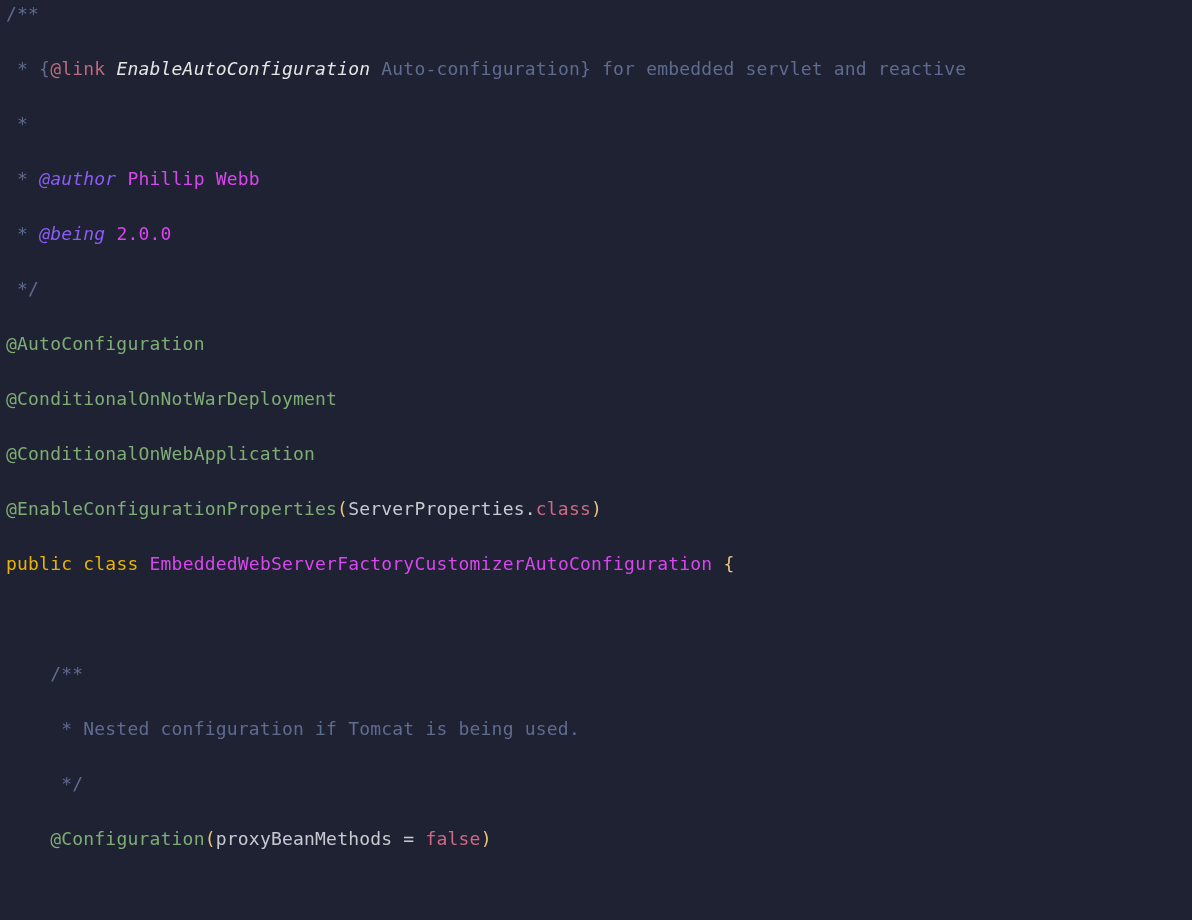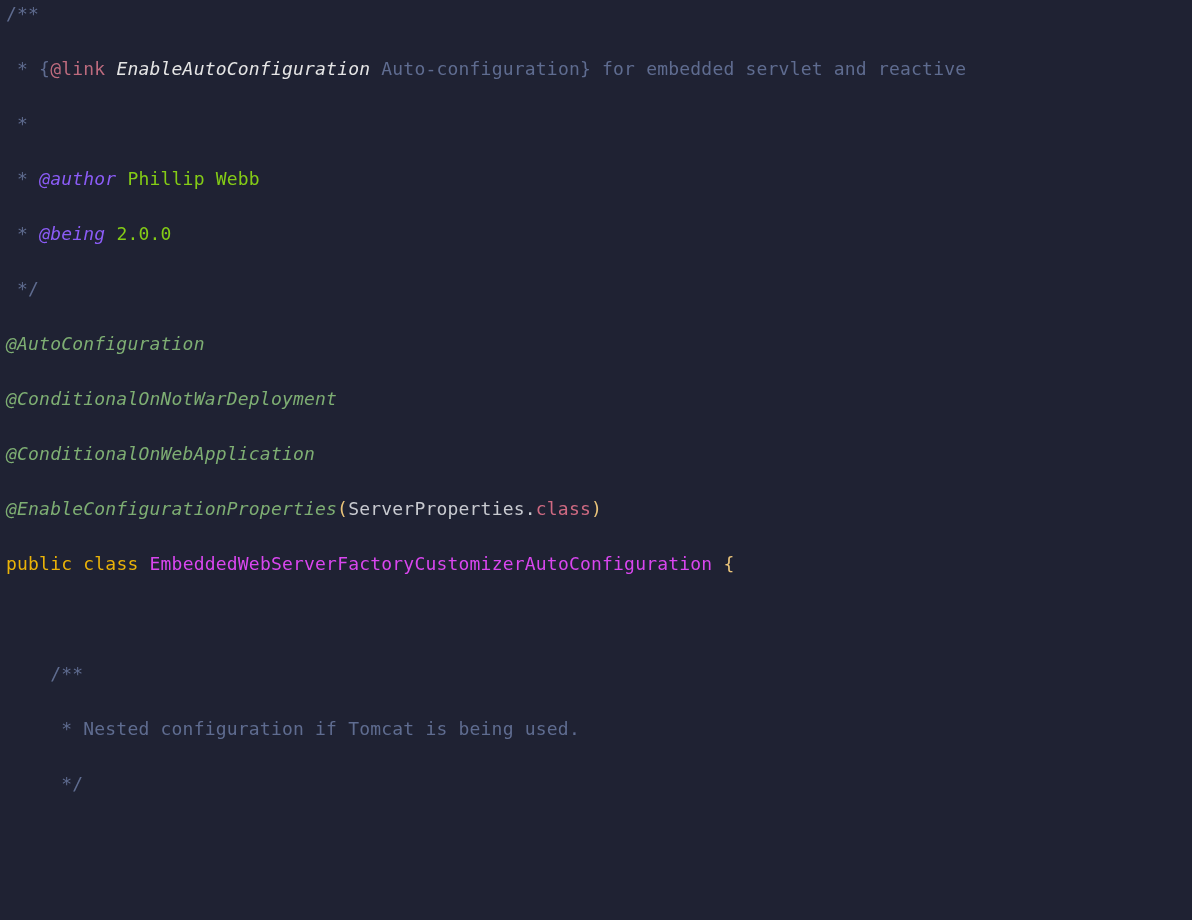--- a/index.html
+++ b/index.html
@@ -5,22 +5,22 @@
   html,body{margin:0;padding:0;background:#1f2233;color:#c8cad0;width:1192px;height:920px;overflow:hidden}
   pre{margin:0}
   .editor{font-family:ui-monospace,SFMono-Regular,Menlo,Consolas,monospace;font-size:18px;line-height:27.5px;letter-spacing:.2px}
   .gutter{width:6px;display:inline-block}
   .ln{display:block;white-space:pre}
   
   .c-comment{color:#5f6c90}
   .c-tag{color:#bd6b7e}               
   .c-link{color:#e5e5e5;font-style:italic}  
   .c-doctag{color:#8b5cf6;font-style:italic} 
-  .c-doctext{color:#84cc16}
-  .c-anno{color:#7eae73;font-style:italic}   
+  .c-doctext{color:#d946ef}
+  .c-anno{color:#7eae73;}   
   .c-punct{color:#eac47a}              
   .c-kw{color:#eab308}
   .c-class{color:#d946ef}             
   .c-const{color:#cf6a82}
   .c-plain{color:#c8cad0}
   .c-delim{color:#c8cad0}             
 </style>
 </head>
 <body>
 
@@ -32,20 +32,21 @@
 <span class="ln"><span class="gutter"></span><span class="c-comment"> */</span></span>
 <span class="ln"><span class="gutter"></span><span class="c-anno">@AutoConfiguration</span></span>
 <span class="ln"><span class="gutter"></span><span class="c-anno">@ConditionalOnNotWarDeployment</span></span>
 <span class="ln"><span class="gutter"></span><span class="c-anno">@ConditionalOnWebApplication</span></span>
 <span class="ln"><span class="gutter"></span><span class="c-anno">@EnableConfigurationProperties</span><span class="c-punct">(</span><span class="c-plain">ServerProperties</span><span class="c-delim">.</span><span class="c-const">class</span><span class="c-punct">)</span></span>
 <span class="ln"><span class="gutter"></span><span class="c-kw">public</span><span> </span><span class="c-kw">class</span><span> </span><span class="c-class">EmbeddedWebServerFactoryCustomizerAutoConfiguration</span><span> </span><span class="c-punct">{</span></span>
 <span class="ln"><span class="gutter"></span> </span>
 <span class="ln"><span class="gutter"></span><span class="c-comment">    /**</span></span>
 <span class="ln"><span class="gutter"></span><span class="c-comment">     * Nested configuration if Tomcat is being used.</span></span>
 <span class="ln"><span class="gutter"></span><span class="c-comment">     */</span></span>
+<span class="ln"><span class="gutter"></span><span>    </span><span class="c-anno">@Configuration</span><span class="c-punct">(</span><span class="c-plain">proxyBeanMethods = </span><span class="c-const">false</span><span class="c-punct">)</span></span>
 
 
 
 
 
 
 
 
 
 

